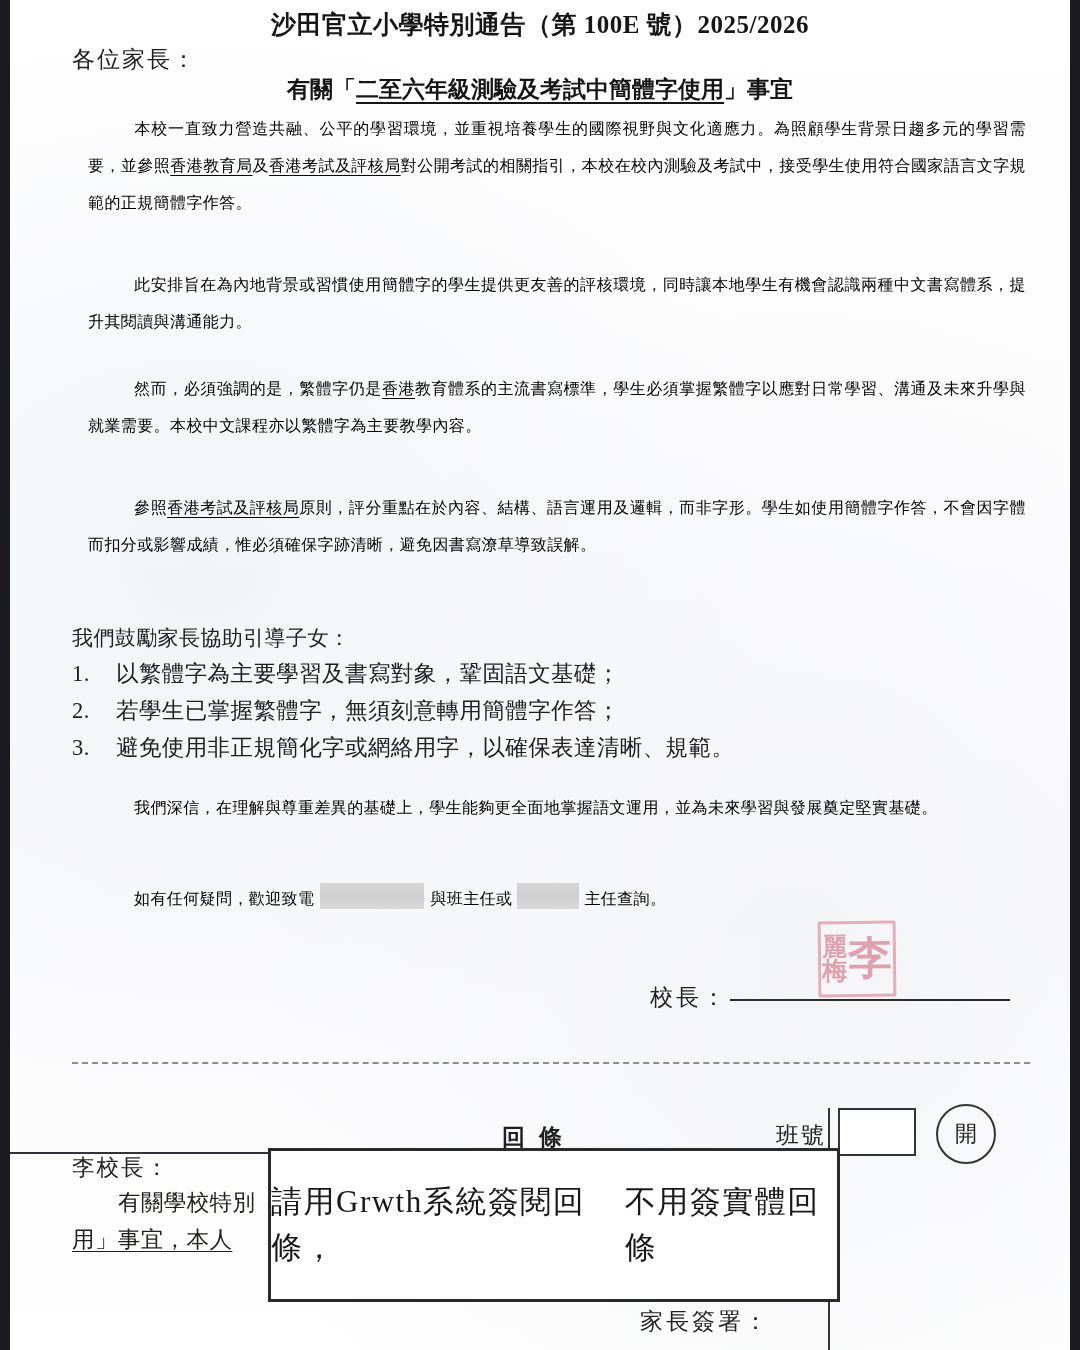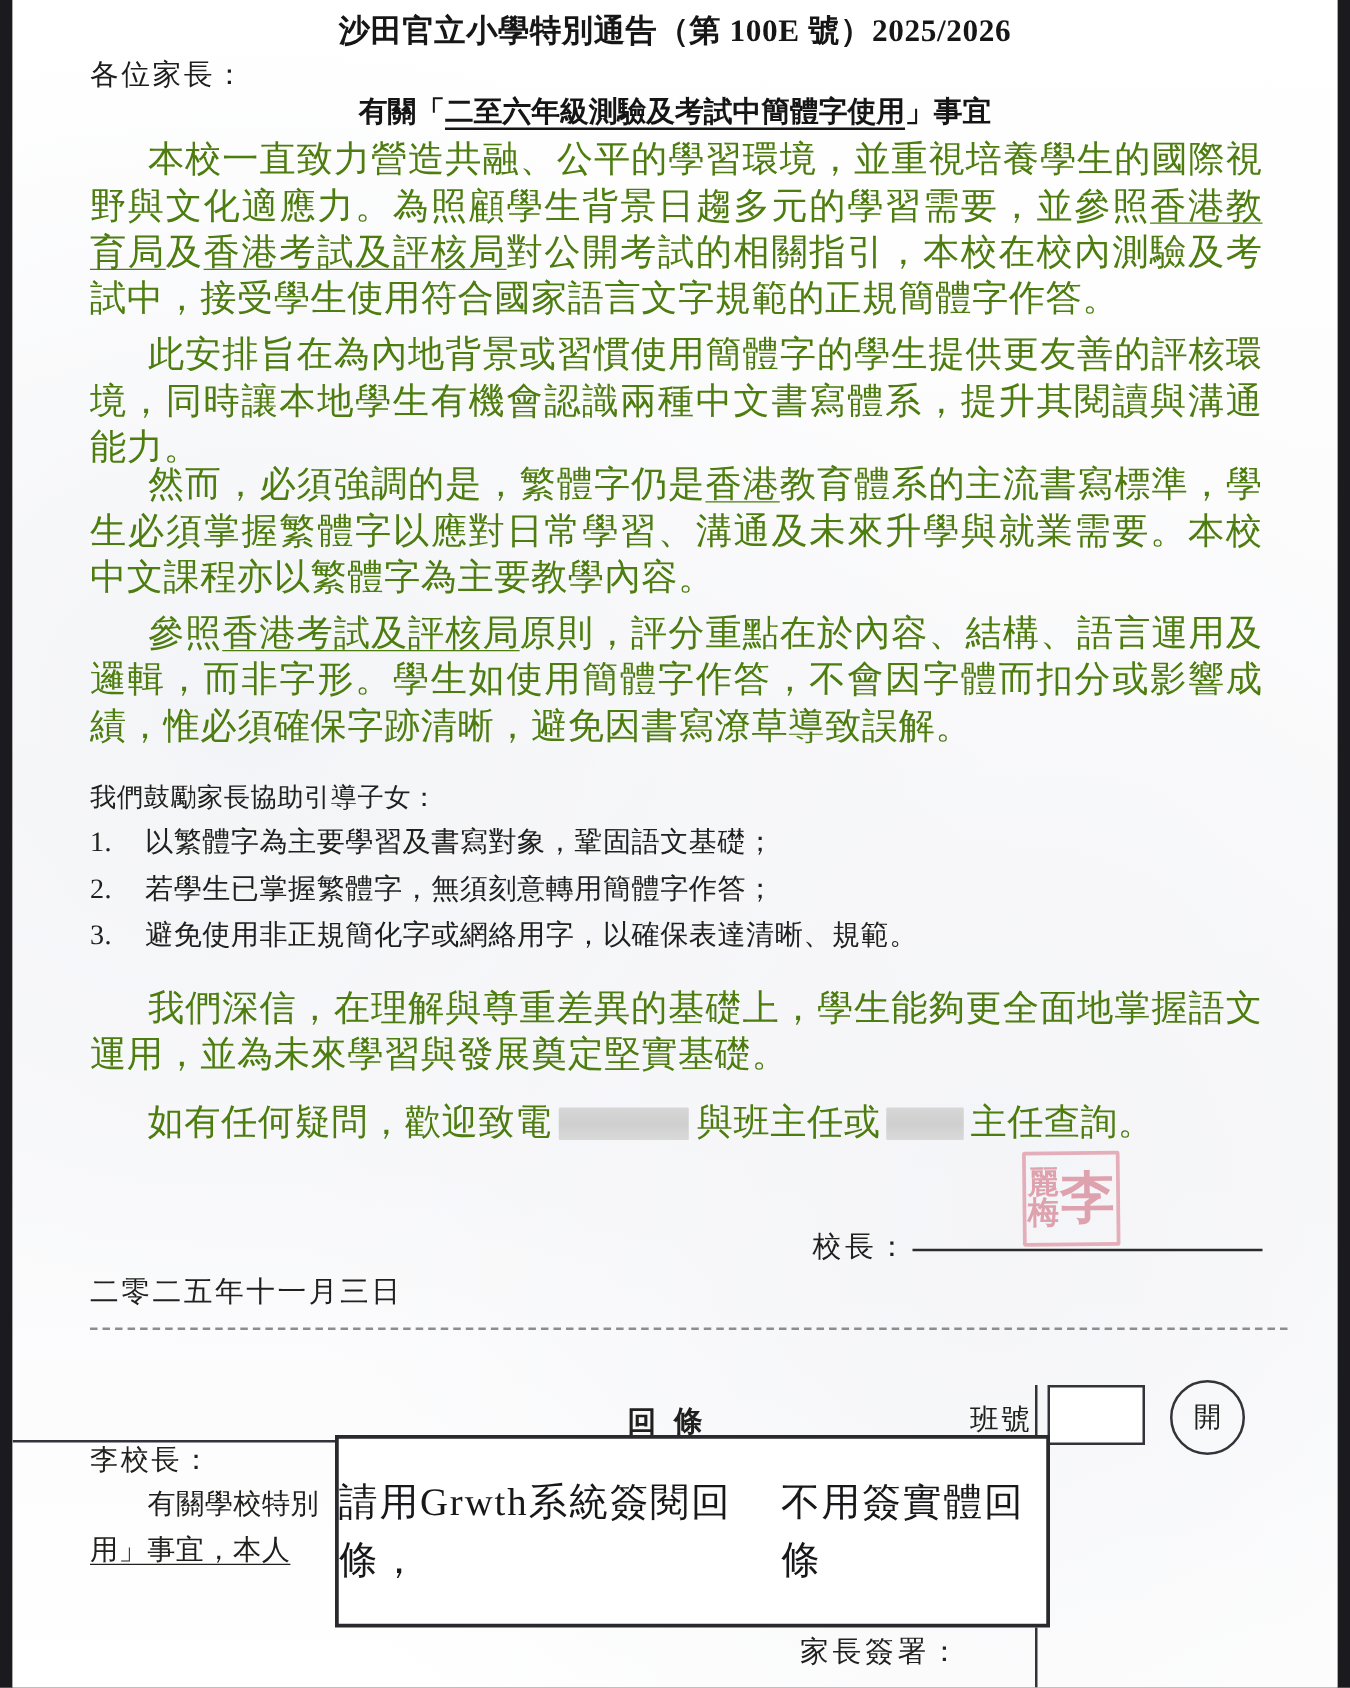--- a/index.html
+++ b/index.html
@@ -72,28 +72,28 @@
     color: #151515;
   }
   .subject span.u {
     text-decoration: underline;
     text-underline-offset: 5px;
     text-decoration-thickness: 1.5px;
   }
 
   .para {
     position: absolute;
-    left: 62px;
+    left: 78px;
     width: 938px;
-    font-size: 29px;
+    font-size: 16px;
     line-height: 37px;
     text-align: justify;
     text-justify: inter-character;
     letter-spacing: 0.4px;
-    color: #4d7c0f;
+    color: #000000;
   }
   .para .ind { display: inline-block; width: 46px; }
   .u {
     text-decoration: underline;
     text-underline-offset: 4px;
     text-decoration-thickness: 1.2px;
     text-align: right;
   }
 
   .list-lead {
@@ -327,21 +327,20 @@
     <div class="seal">
       <span class="col small">
         <span>麗</span>
         <span>梅</span>
       </span>
       <span class="col big">李</span>
     </div>
 
     <div class="sign-principal"><span>校長：</span><span class="rule"></span></div>
 
-    <div class="date">二零二五年十一月三日</div>
 
     <div class="dashed"></div>
 
     <div class="slip-title">回條</div>
     <div class="class-label">班號</div>
     <div class="class-box"></div>
     <div class="circle-open">開</div>
 
     <div class="slip-topline"></div>
     <div class="slip-vline"></div>

